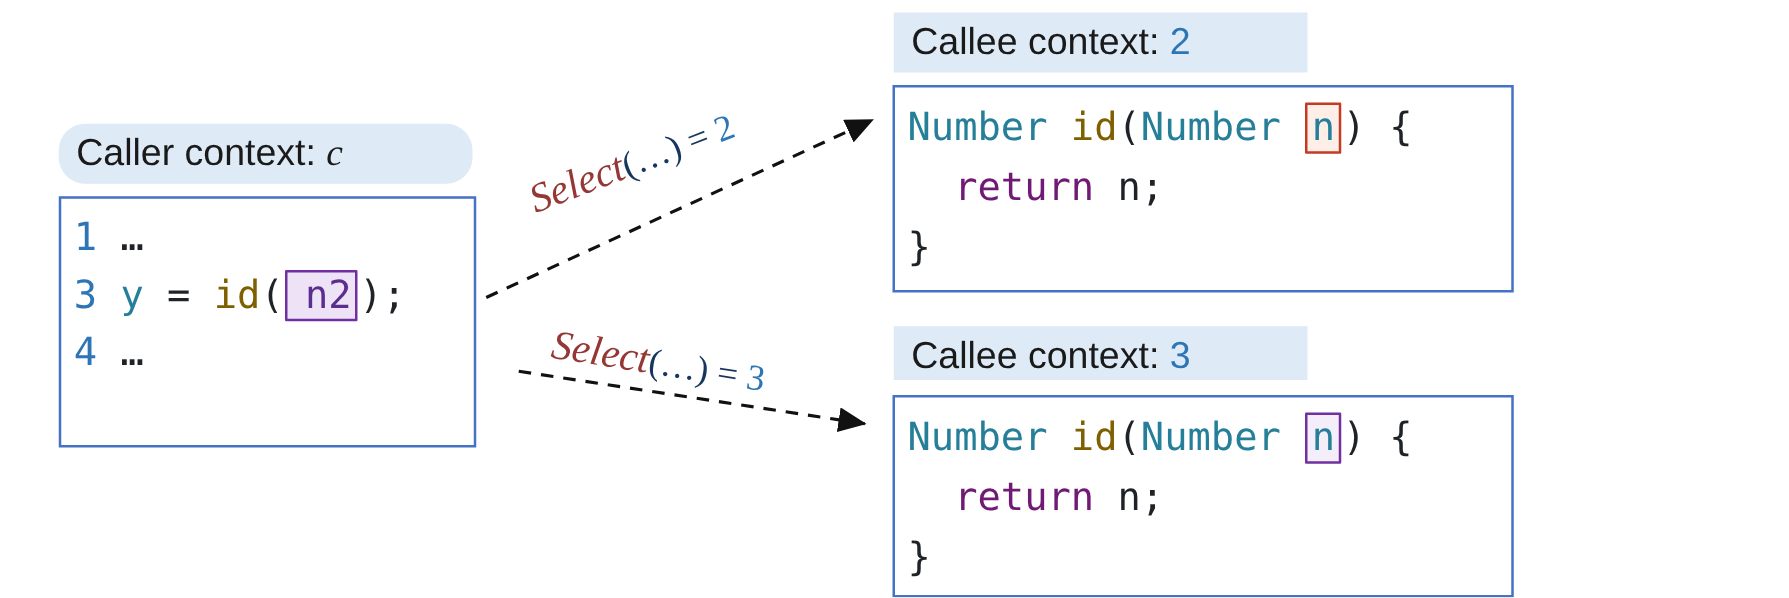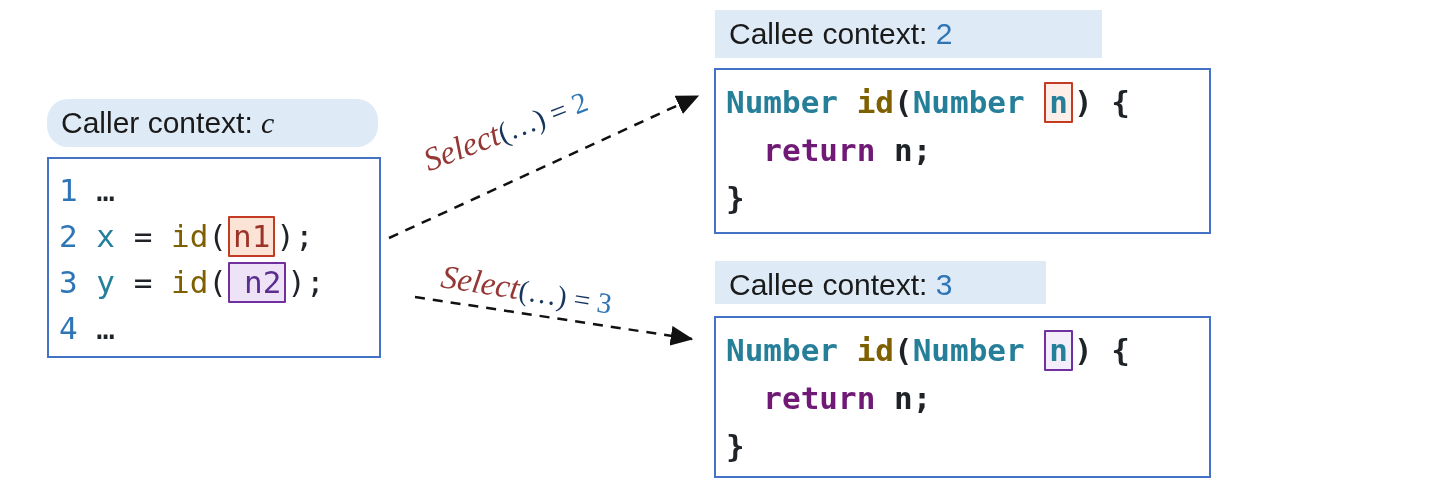--- a/index.html
+++ b/index.html
@@ -18,40 +18,40 @@
   .ctx-header {
     position: absolute;
     background: #DEEAF6;
     color: #1a1a1a;
     font-size: 30px;
     line-height: 32px;
     padding: 8px 14px;
     white-space: nowrap;
   }
   .caller-header  { left: 47px;  top: 99px;  width: 331px; height: 48px; border-radius: 21px; }
-  .callee1-header { left: 715px; top: 10px;  width: 387px; height: 48px; }
+  .callee1-header { left: 715px; top: 10px;  width: 331px; height: 48px; }
   .callee2-header { left: 715px; top: 261px; width: 331px; height: 43px; }
   .mathvar { font-family: "Liberation Serif", serif; font-style: italic; }
   .hdr-num { color: #2E75B6; }
 
   
   .code-box {
     position: absolute;
     border: 2.5px solid #4472C4;
     background: #ffffff;
     font-family: "DejaVu Sans Mono", monospace;
     font-size: 31px;
     padding: 8px 10px;
   }
   .caller-box  { left: 47px;  top: 157px; width: 334px; height: 201px; }
   .callee1-box { left: 714px; top: 68px;  width: 497px; height: 166px; }
   .callee2-box { left: 714px; top: 316px; width: 497px; height: 162px; }
 
   .code-line { white-space: pre; line-height: 46px; }
-  .callee-box .code-line { line-height: 48px; font-weight: bold; }
+  .callee-box .code-line { line-height: 48px; }
 
   
   .c-num   { color: #2E75B6; }
   .c-plain { color: #1F2328; }
   .c-var   { color: #267F99; }
   .c-type  { color: #267F99; }
   .c-func  { color: #7F6000; }
   .c-kw    { color: #701a75; }
 
   
@@ -115,21 +115,20 @@
       </marker>
     </defs>
     <line class="dash-line" x1="389" y1="238" x2="698" y2="96" marker-end="url(#ah)"></line>
     <line class="dash-line" x1="415" y1="297" x2="692" y2="339" marker-end="url(#ah)"></line>
   </svg>
 
   <div class="ctx-header caller-header"><span>Caller context: </span><span class="mathvar">c</span></div>
 
   <div class="code-box caller-box">
     <div class="code-line"><span class="c-num">1</span><span class="c-plain"> …</span></div>
-    <div class="code-line"><span class="c-num">2</span><span class="c-plain"> </span><span class="c-var">x</span><span class="c-plain"> = </span><span class="c-func">id</span><span class="c-plain">(</span><span class="tok-box box-red">n1</span><span class="c-plain">);</span></div>
     <div class="code-line"><span class="c-num">3</span><span class="c-plain"> </span><span class="c-var">y</span><span class="c-plain"> = </span><span class="c-func">id</span><span class="c-plain">(</span><span class="tok-box box-purple">n2</span><span class="c-plain">);</span></div>
     <div class="code-line"><span class="c-num">4</span><span class="c-plain"> …</span></div>
   </div>
 
   <div class="ctx-header callee1-header"><span>Callee context: </span><span class="hdr-num">2</span></div>
 
   <div class="code-box callee-box callee1-box">
     <div class="code-line"><span class="c-type">Number</span><span class="c-plain"> </span><span class="c-func">id</span><span class="c-plain">(</span><span class="c-type">Number</span><span class="c-plain"> </span><span class="tok-box box-red-callee">n</span><span class="c-plain">)</span><span class="c-plain"> {</span></div>
     <div class="code-line"><span class="c-plain">  </span><span class="c-kw">return</span><span class="c-plain"> n;</span></div>
     <div class="code-line"><span class="c-plain">}</span></div>

